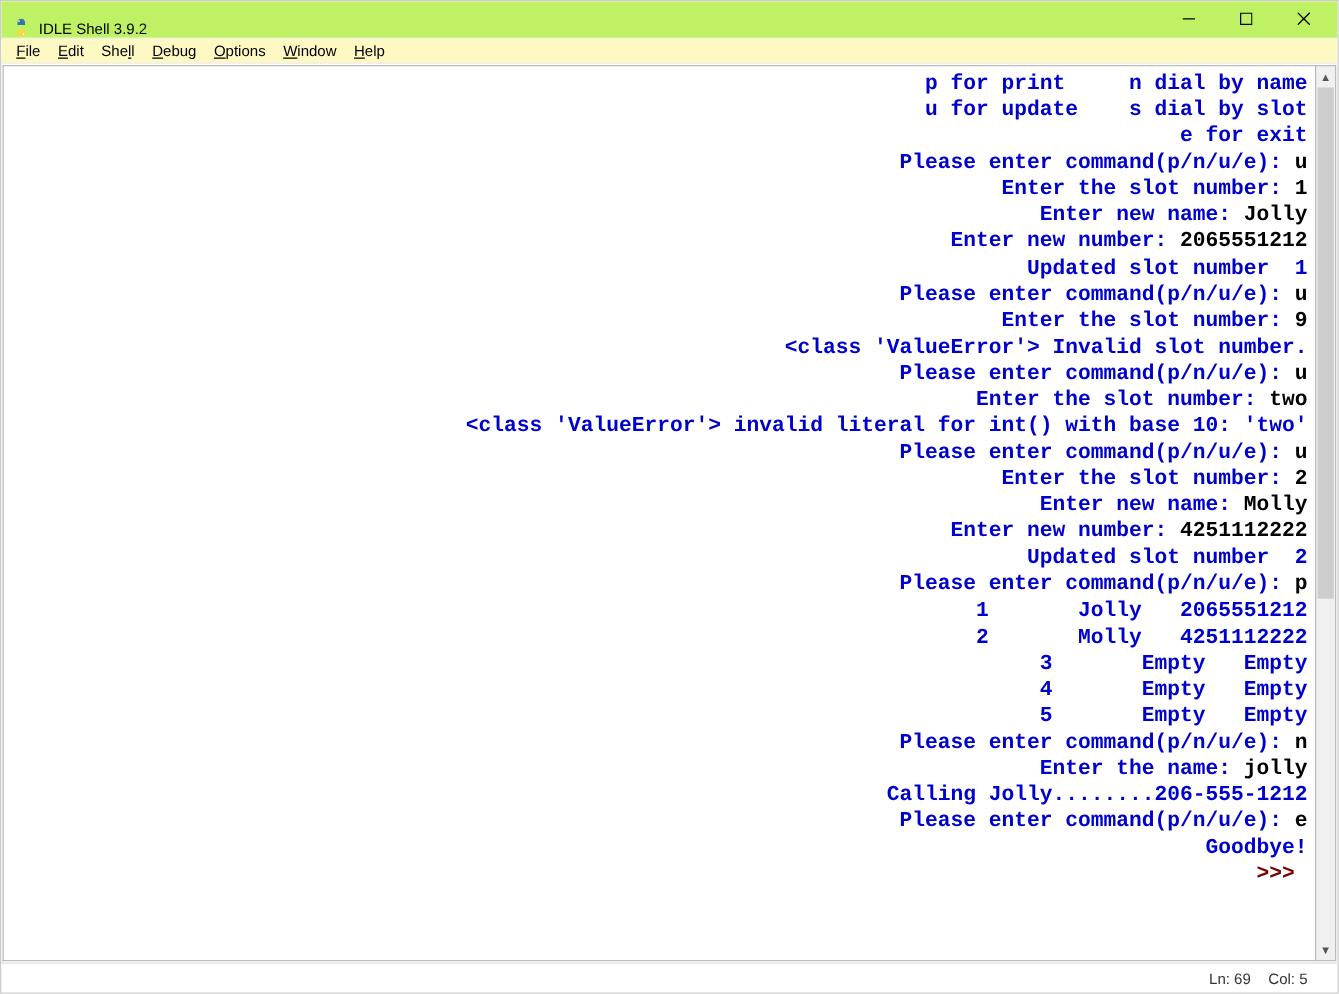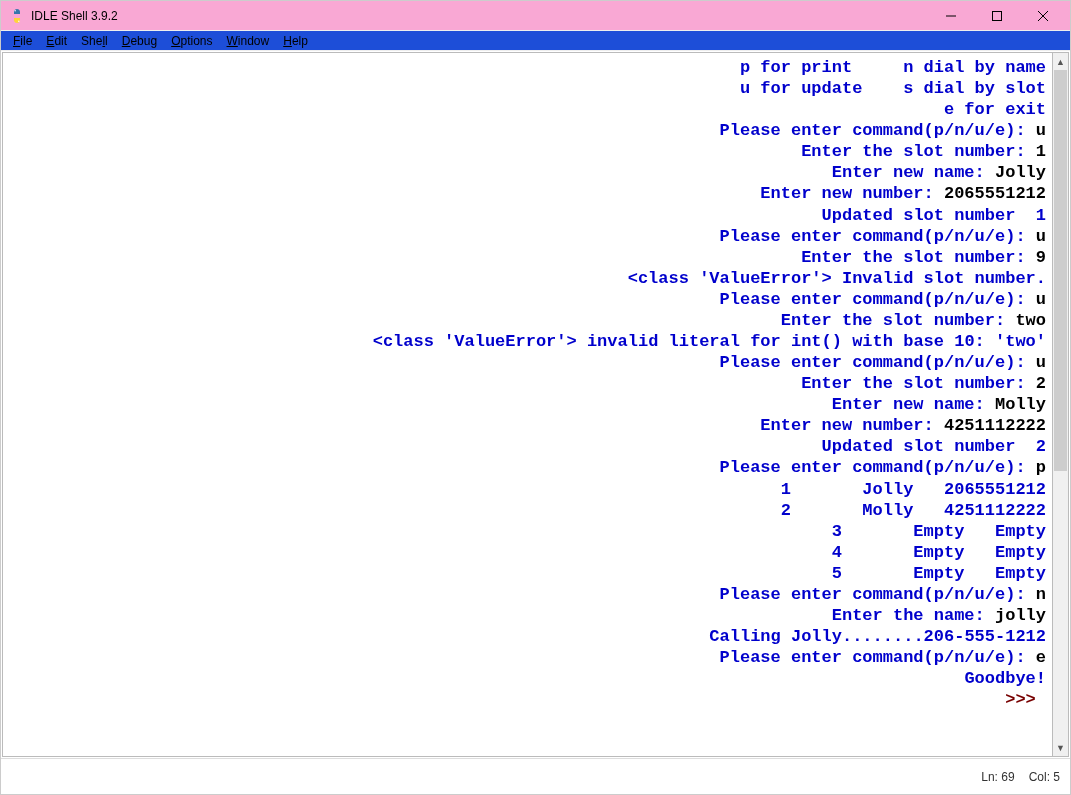--- a/index.html
+++ b/index.html
@@ -10,23 +10,23 @@
     width: 1071px;
     height: 795px;
     overflow: hidden;
     display: flex;
     flex-direction: column;
     border: 1px solid #ccc;
   }
   .titlebar {
     height: 30px;
     display: flex;
-    align-items: center;
+    align-items: flex-end;
     padding: 0 4px 0 8px;
-    background: #f9a8d4;
+    background: #bef264;
     border-bottom: 1px solid #eee;
   }
   .titlebar .icon {
     width: 16px; height: 16px;
     margin-right: 6px;
     display: inline-flex;
     align-items: center;
     justify-content: center;
   }
   .titlebar .title { flex: 0 0 auto; color: #000; font-size: 12px; }
@@ -35,21 +35,21 @@
     width: 46px; height: 30px;
     display: inline-flex; align-items: center; justify-content: center;
     color: #000;
   }
   .menubar {
     height: 20px;
     display: flex;
     align-items: center;
     gap: 2px;
     padding: 0 6px;
-    background: #1d4ed8;
+    background: #fef9c3;
     border-bottom: 1px solid #eee;
     font-size: 12px;
   }
   .menubar .menuitem {
     padding: 1px 6px;
   }
   .menubar .menuitem .ul { text-decoration: underline; }
   .shell-area {
     flex: 1 1 auto;
     display: flex;
@@ -83,26 +83,26 @@
     display: flex; align-items: center; justify-content: center;
     color: #555; font-size: 9px;
   }
   .scrollbar .track { flex: 1 1 auto; position: relative; }
   .scrollbar .thumb {
     position: absolute; left: 1px; right: 1px;
     top: 0; height: 60%;
     background: #cdcdcd;
   }
   .statusbar {
-    height: 36px;
+    height: 24px;
     border-top: 1px solid #ddd;
     display: flex;
     justify-content: flex-end;
     align-items: center;
-    padding: 0 10px;
+    padding: 0 24px;
     font-size: 12px;
     color: #333;
     gap: 14px;
   }
   .blue { color: #0000cc; }
   .black { color: #000; }
   .prompt { color: #770000; }
 </style>
 </head>
 <body>

